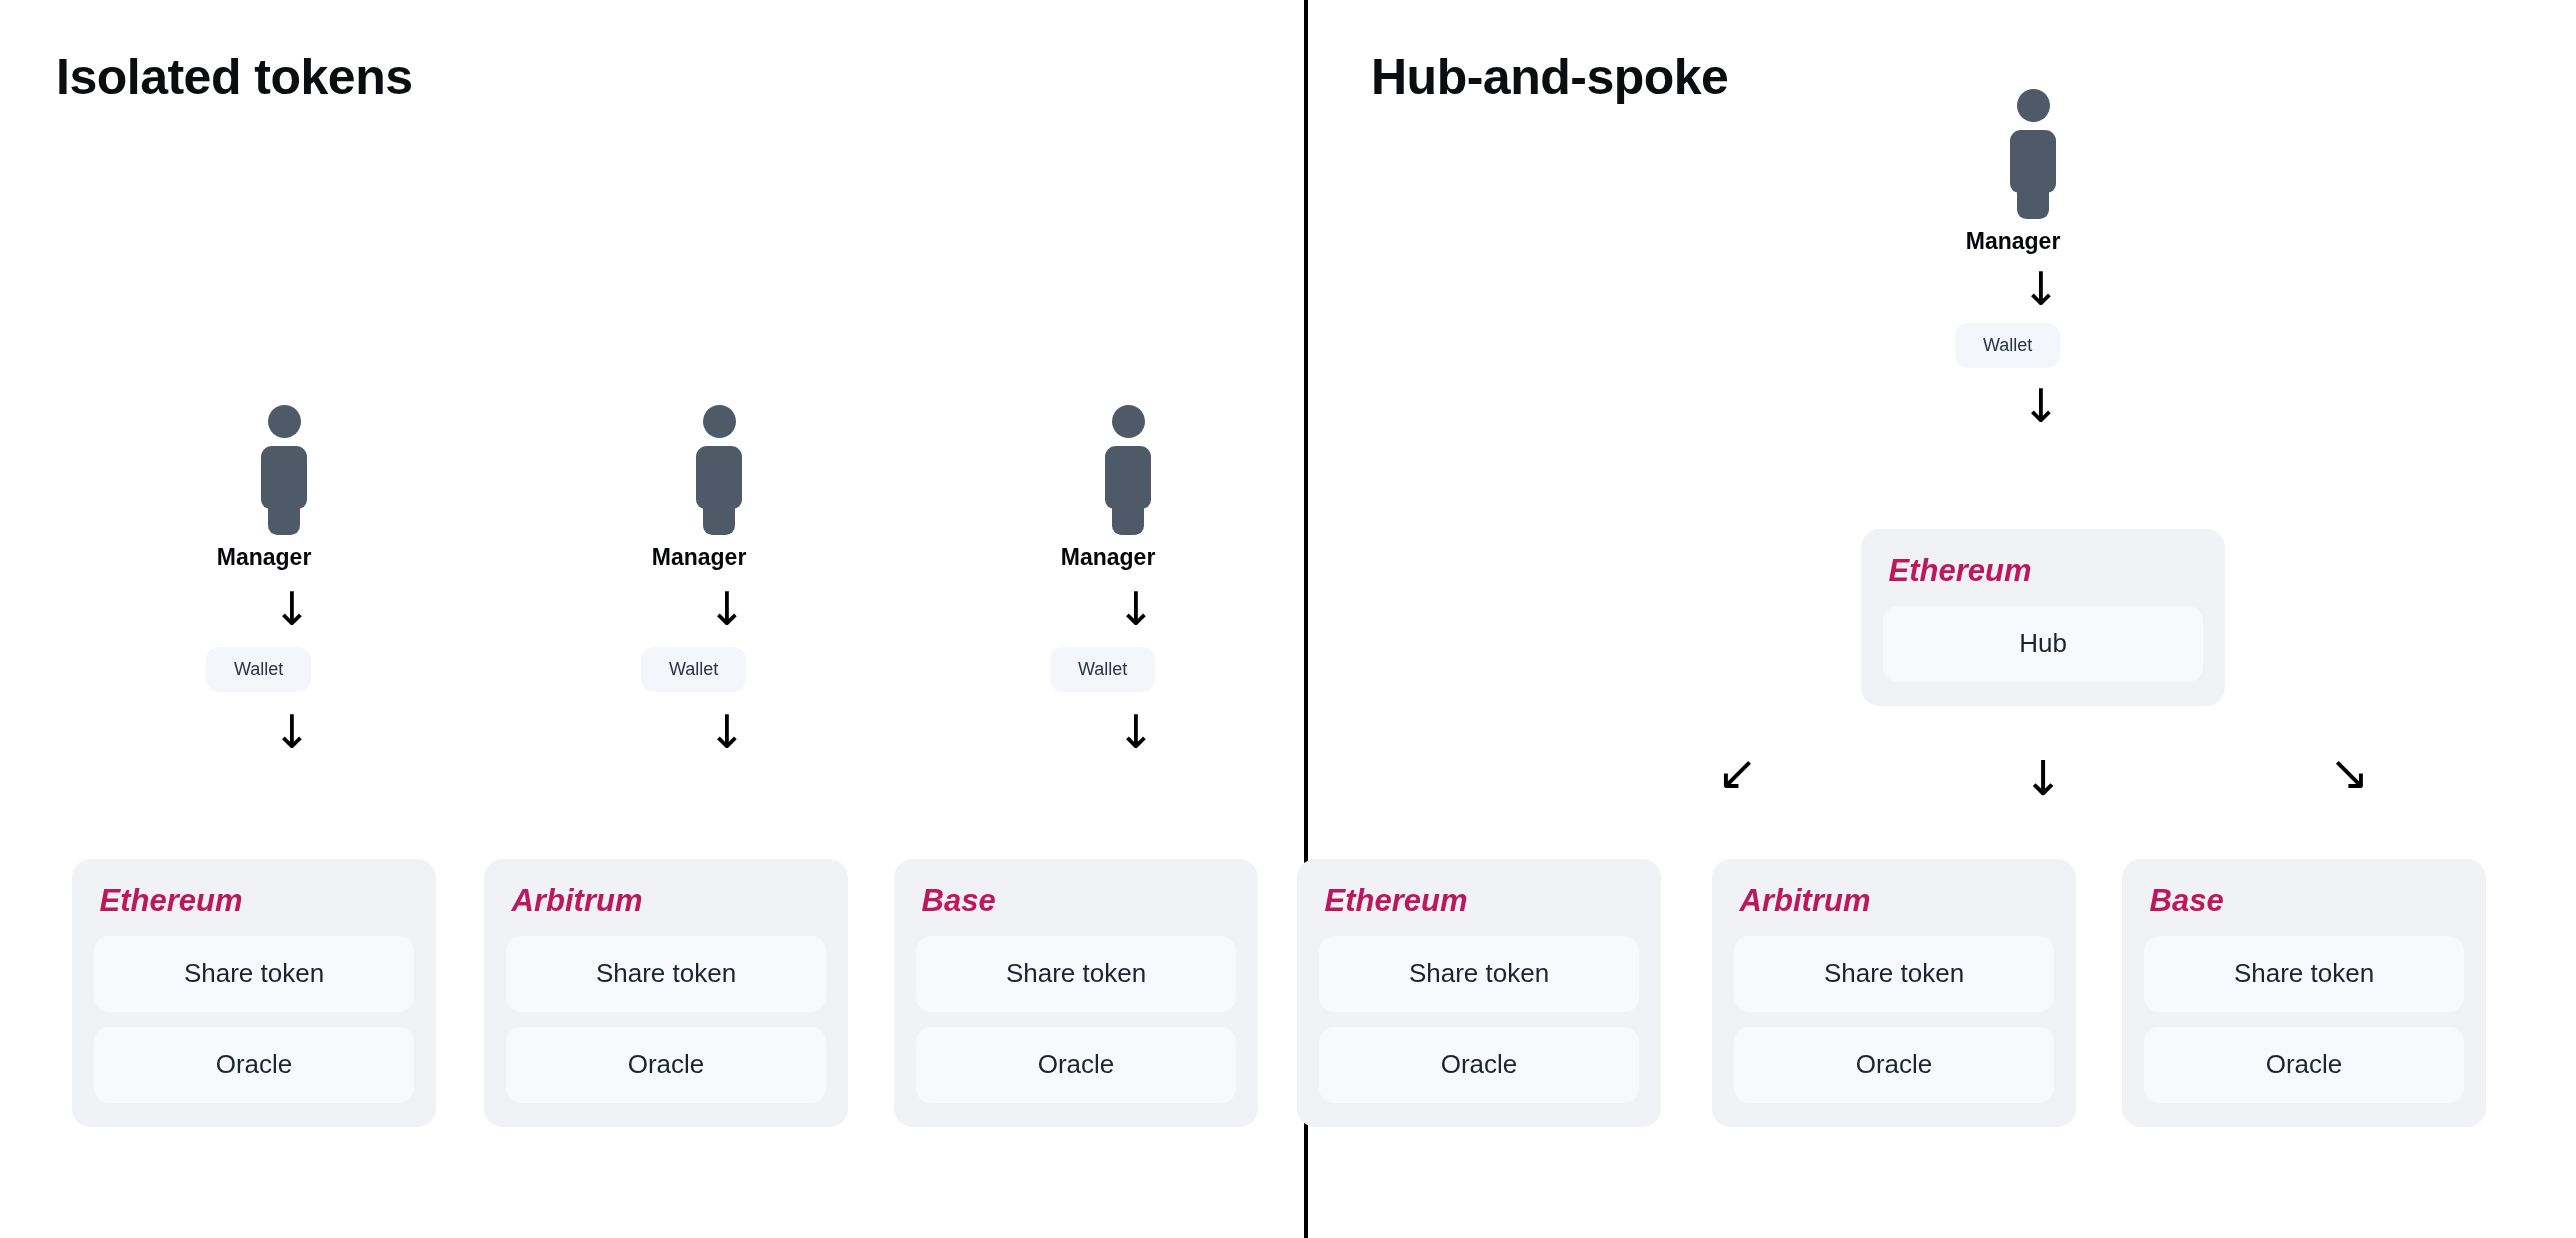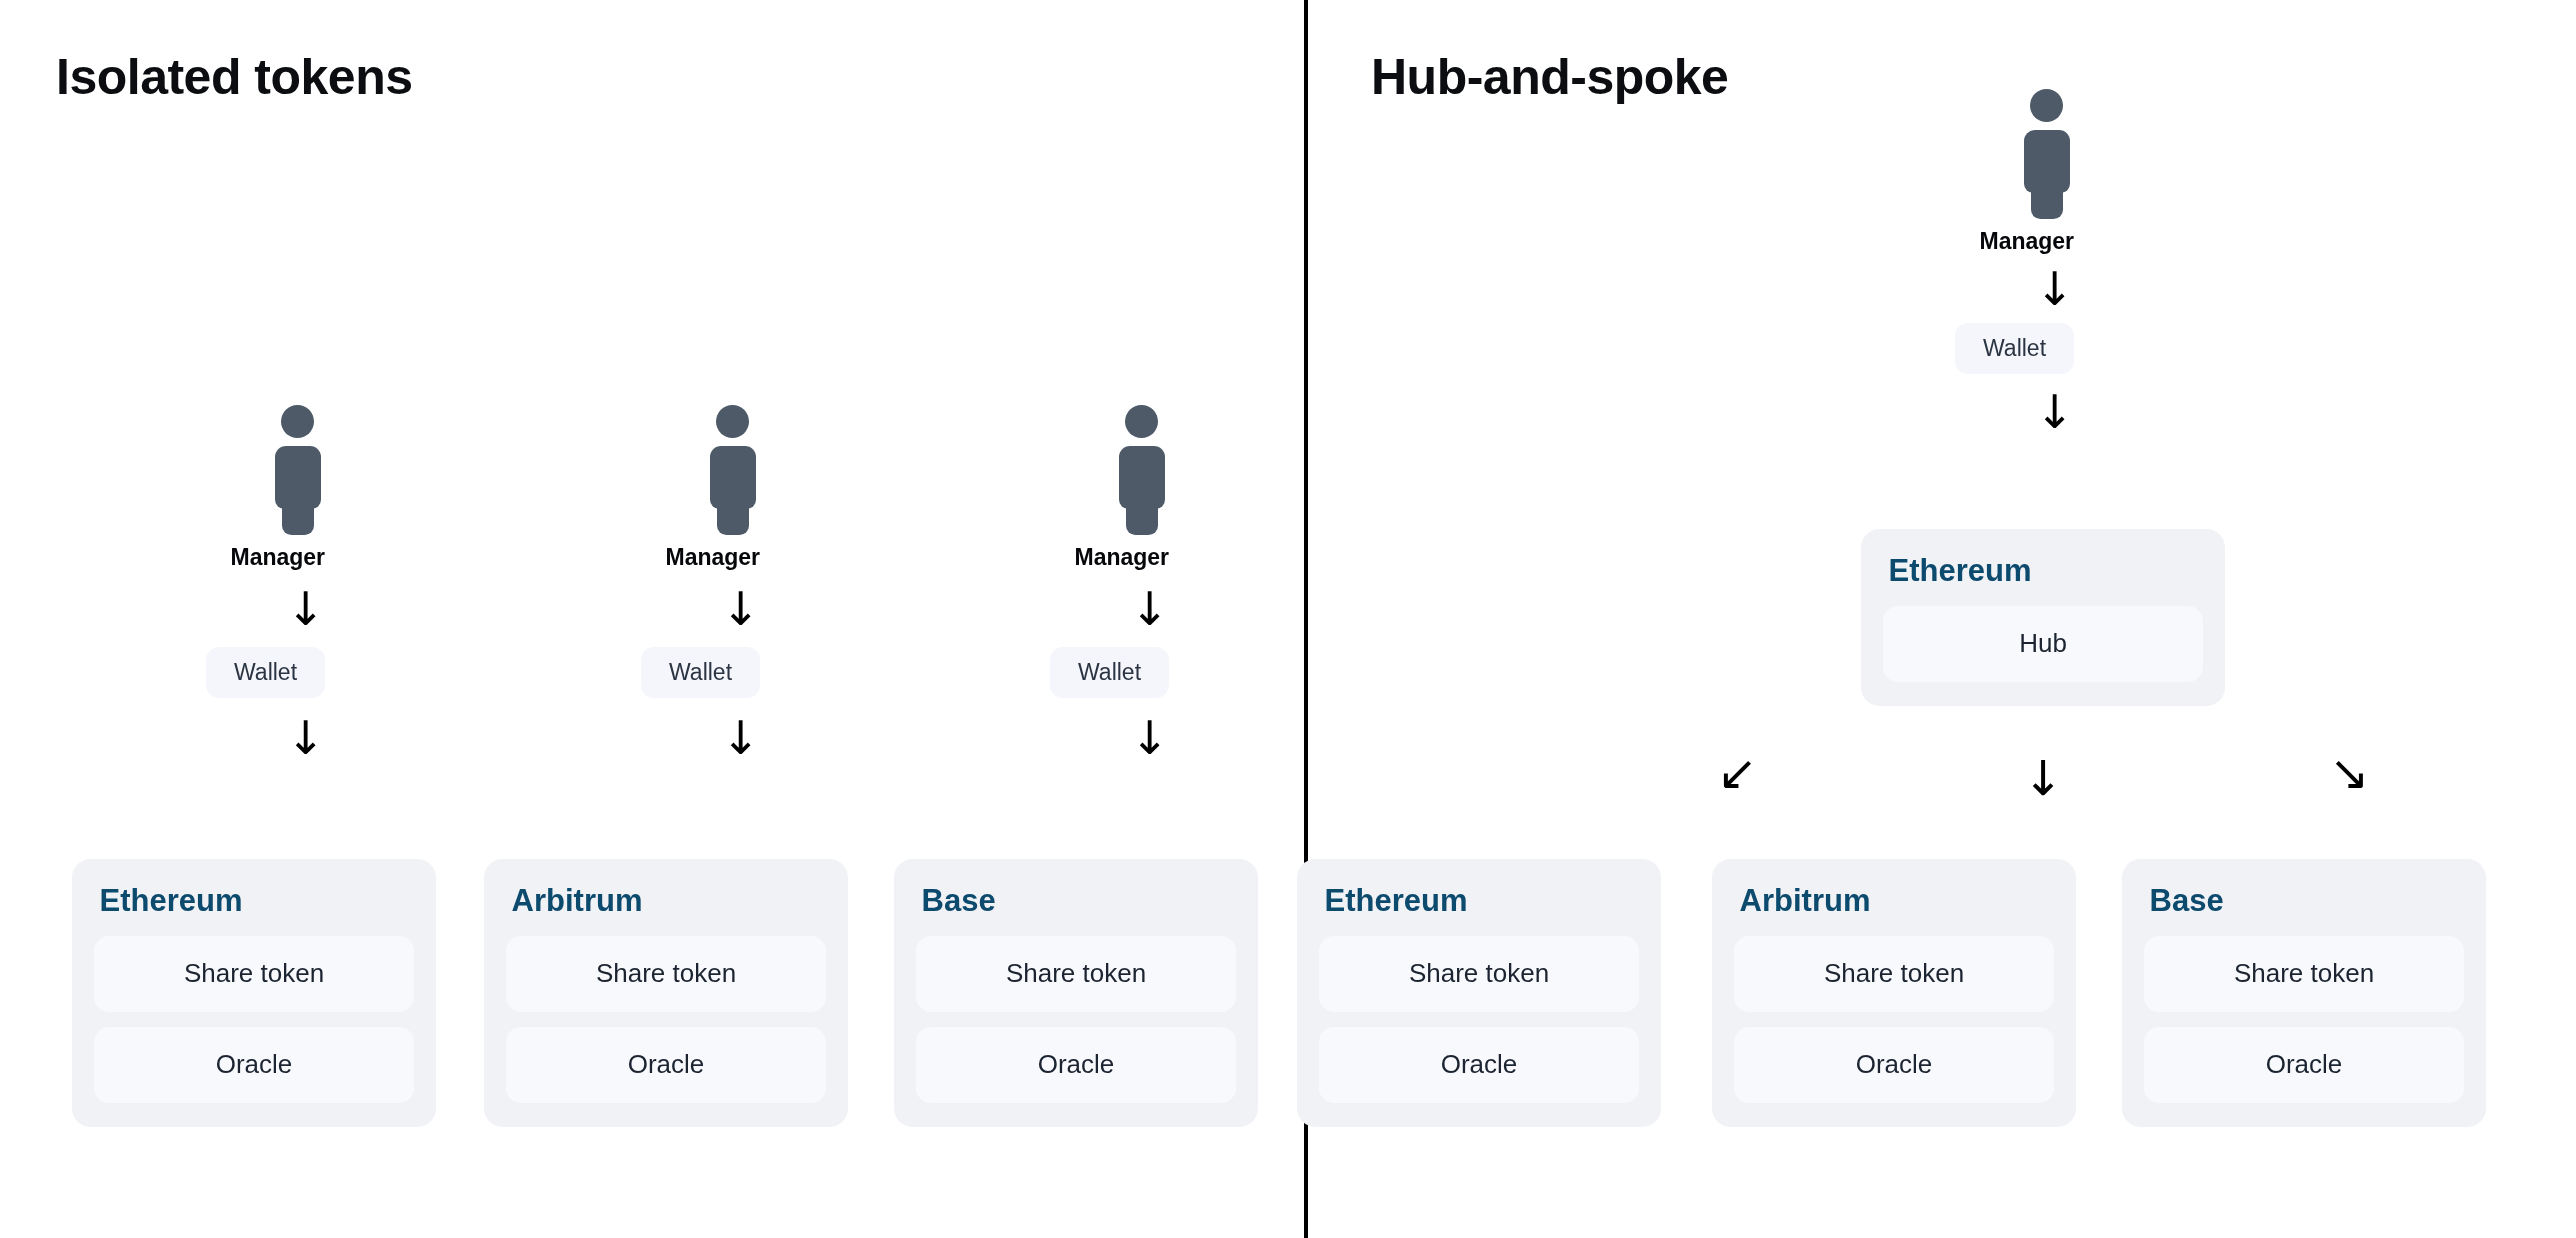--- a/index.html
+++ b/index.html
@@ -72,40 +72,41 @@
     font-family:"DejaVu Sans",sans-serif;
     font-weight:normal;
     user-select:none;
   }
   .arrow-down{font-size:46px;}
 
   .pill-wallet{
     background:#f4f6fb;
     border-radius:13px;
     padding:12px 28px;
-    font-size:23px;
+    font-size:18px;
     color:#2b3442;
     white-space:nowrap;
     text-align:center;
   }
 
   
   .chain-card{
     position:absolute;
     background:#f1f2f6;
     border-radius:18.6px;
     box-sizing:border-box;
     padding:20.4px 22px 24px 22px;
   }
   .chain-title{
     font-size:31px;
     font-weight:bold;
-    color:#0c4a6e;
+    color:#be185d;
     margin:3.7px 0 16.7px 5.6px;
     white-space:nowrap;
+    font-style:italic;
   }
   .chain-pill{
     background:#f8f9fc;
     border-radius:15px;
     height:76px;
     display:flex;align-items:center;justify-content:center;
     font-size:26px;
     color:#1b2430;
     margin-bottom:15px;
   }

